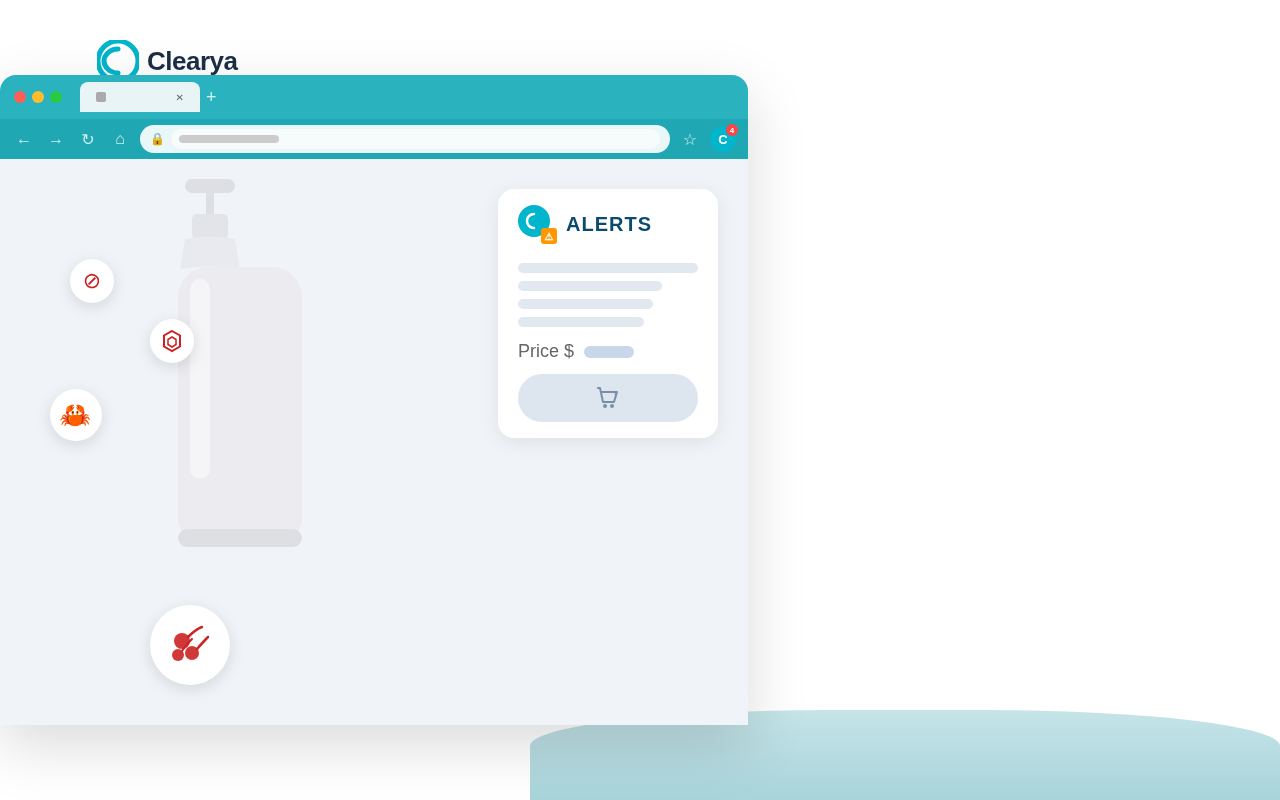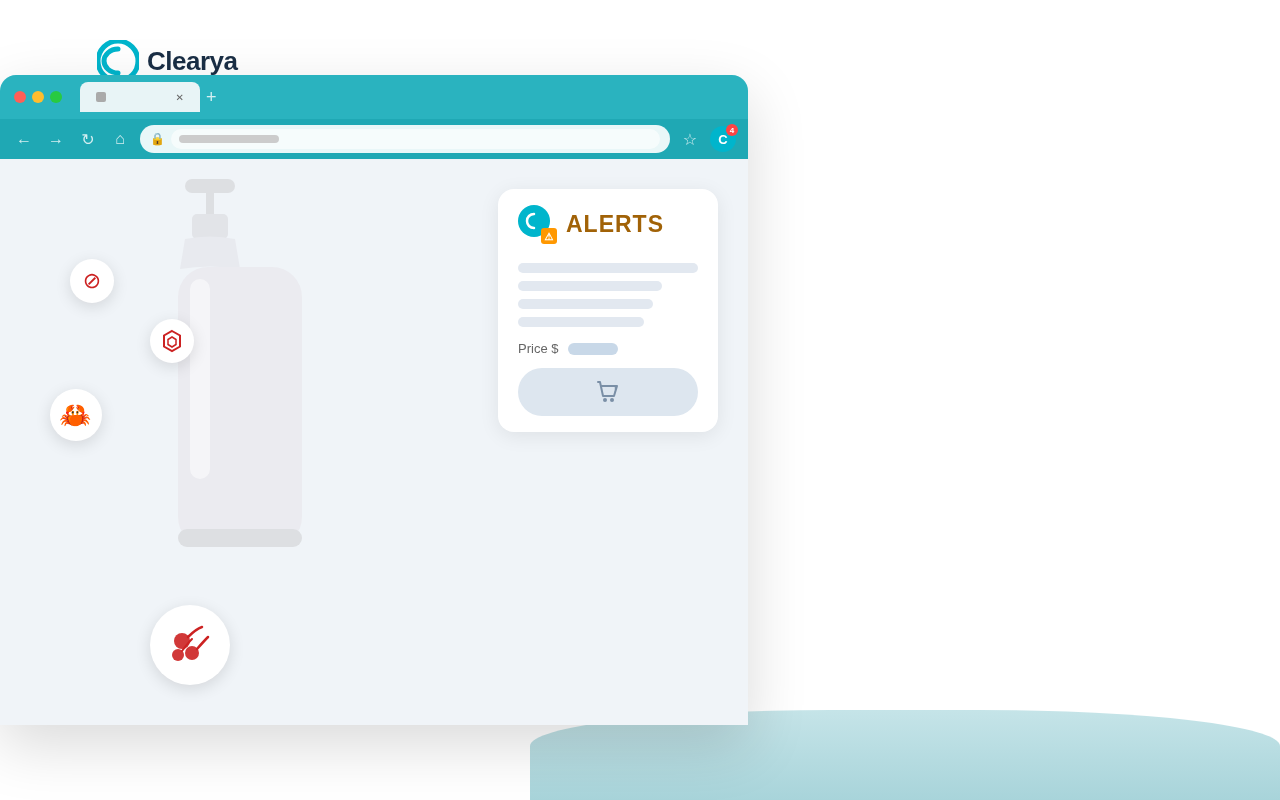--- a/index.html
+++ b/index.html
@@ -252,23 +252,23 @@
     }
 
     .alert-header {
       display: flex;
       align-items: center;
       gap: 10px;
       margin-bottom: 20px;
     }
 
     .alert-title {
-      font-size: 23px;
+      font-size: 20px;
       font-weight: 800;
-      color: #a16207;
+      color: #0c4a6e;
       letter-spacing: 1px;
     }
 
     .skeleton-line {
       height: 10px;
       background: #e2e8f0;
       border-radius: 5px;
       margin-bottom: 8px;
     }
 
@@ -277,21 +277,21 @@
     .skeleton-line.short { width: 75%; }
 
     .price-row {
       display: flex;
       align-items: center;
       gap: 10px;
       margin: 14px 0 12px 0;
     }
 
     .price-label {
-      font-size: 13px;
+      font-size: 18px;
       color: #666;
       font-weight: 500;
     }
 
     .price-bar {
       width: 50px;
       height: 12px;
       background: #c8d8e8;
       border-radius: 6px;
     }

